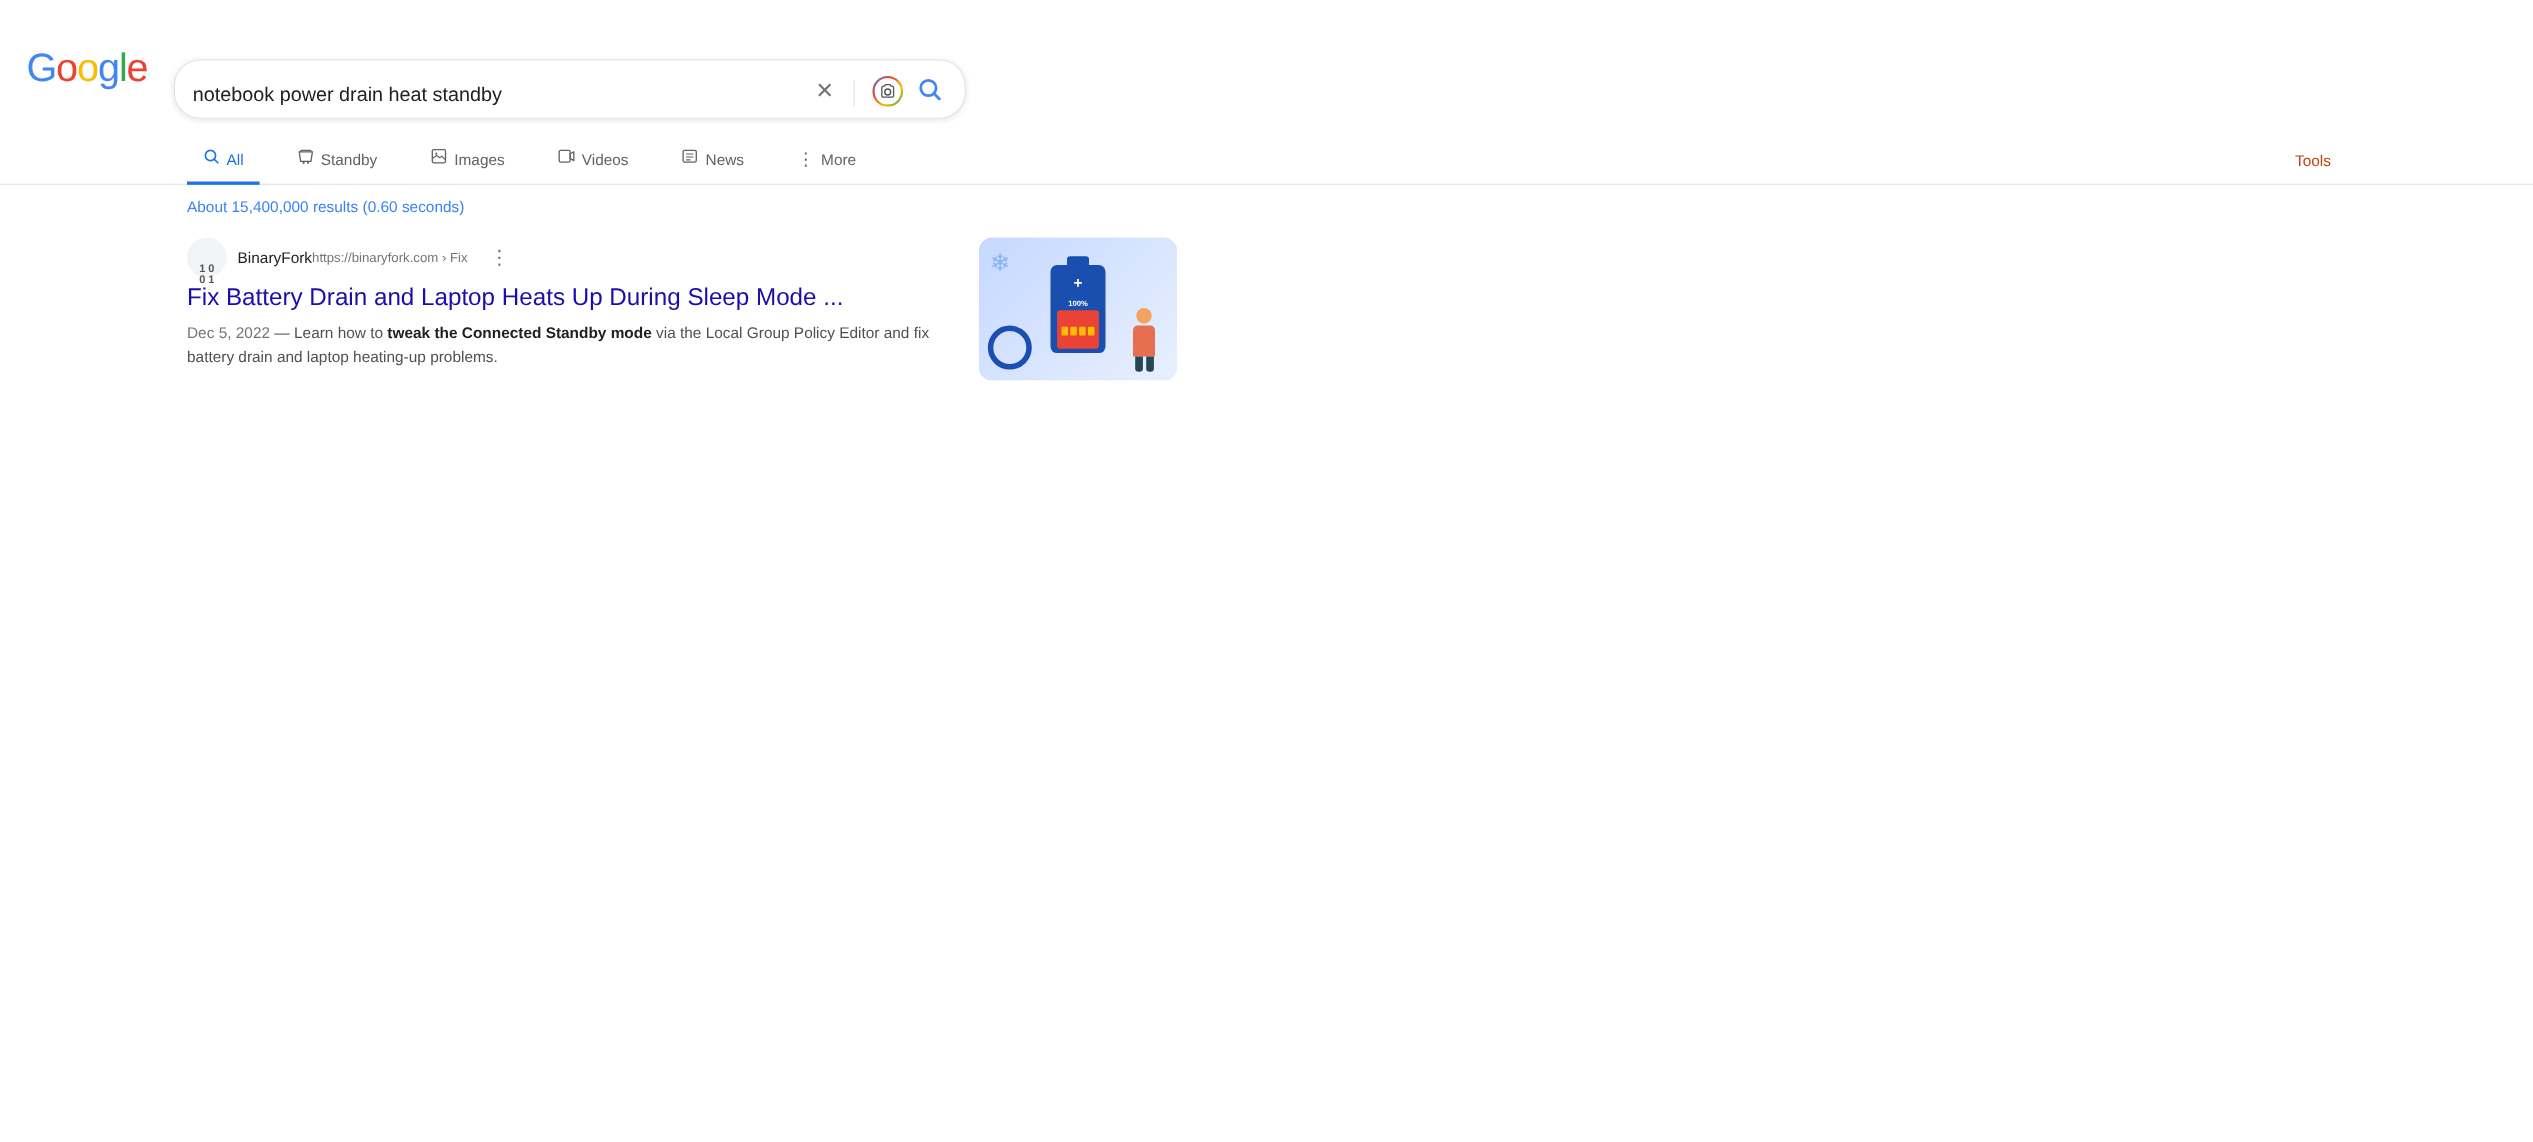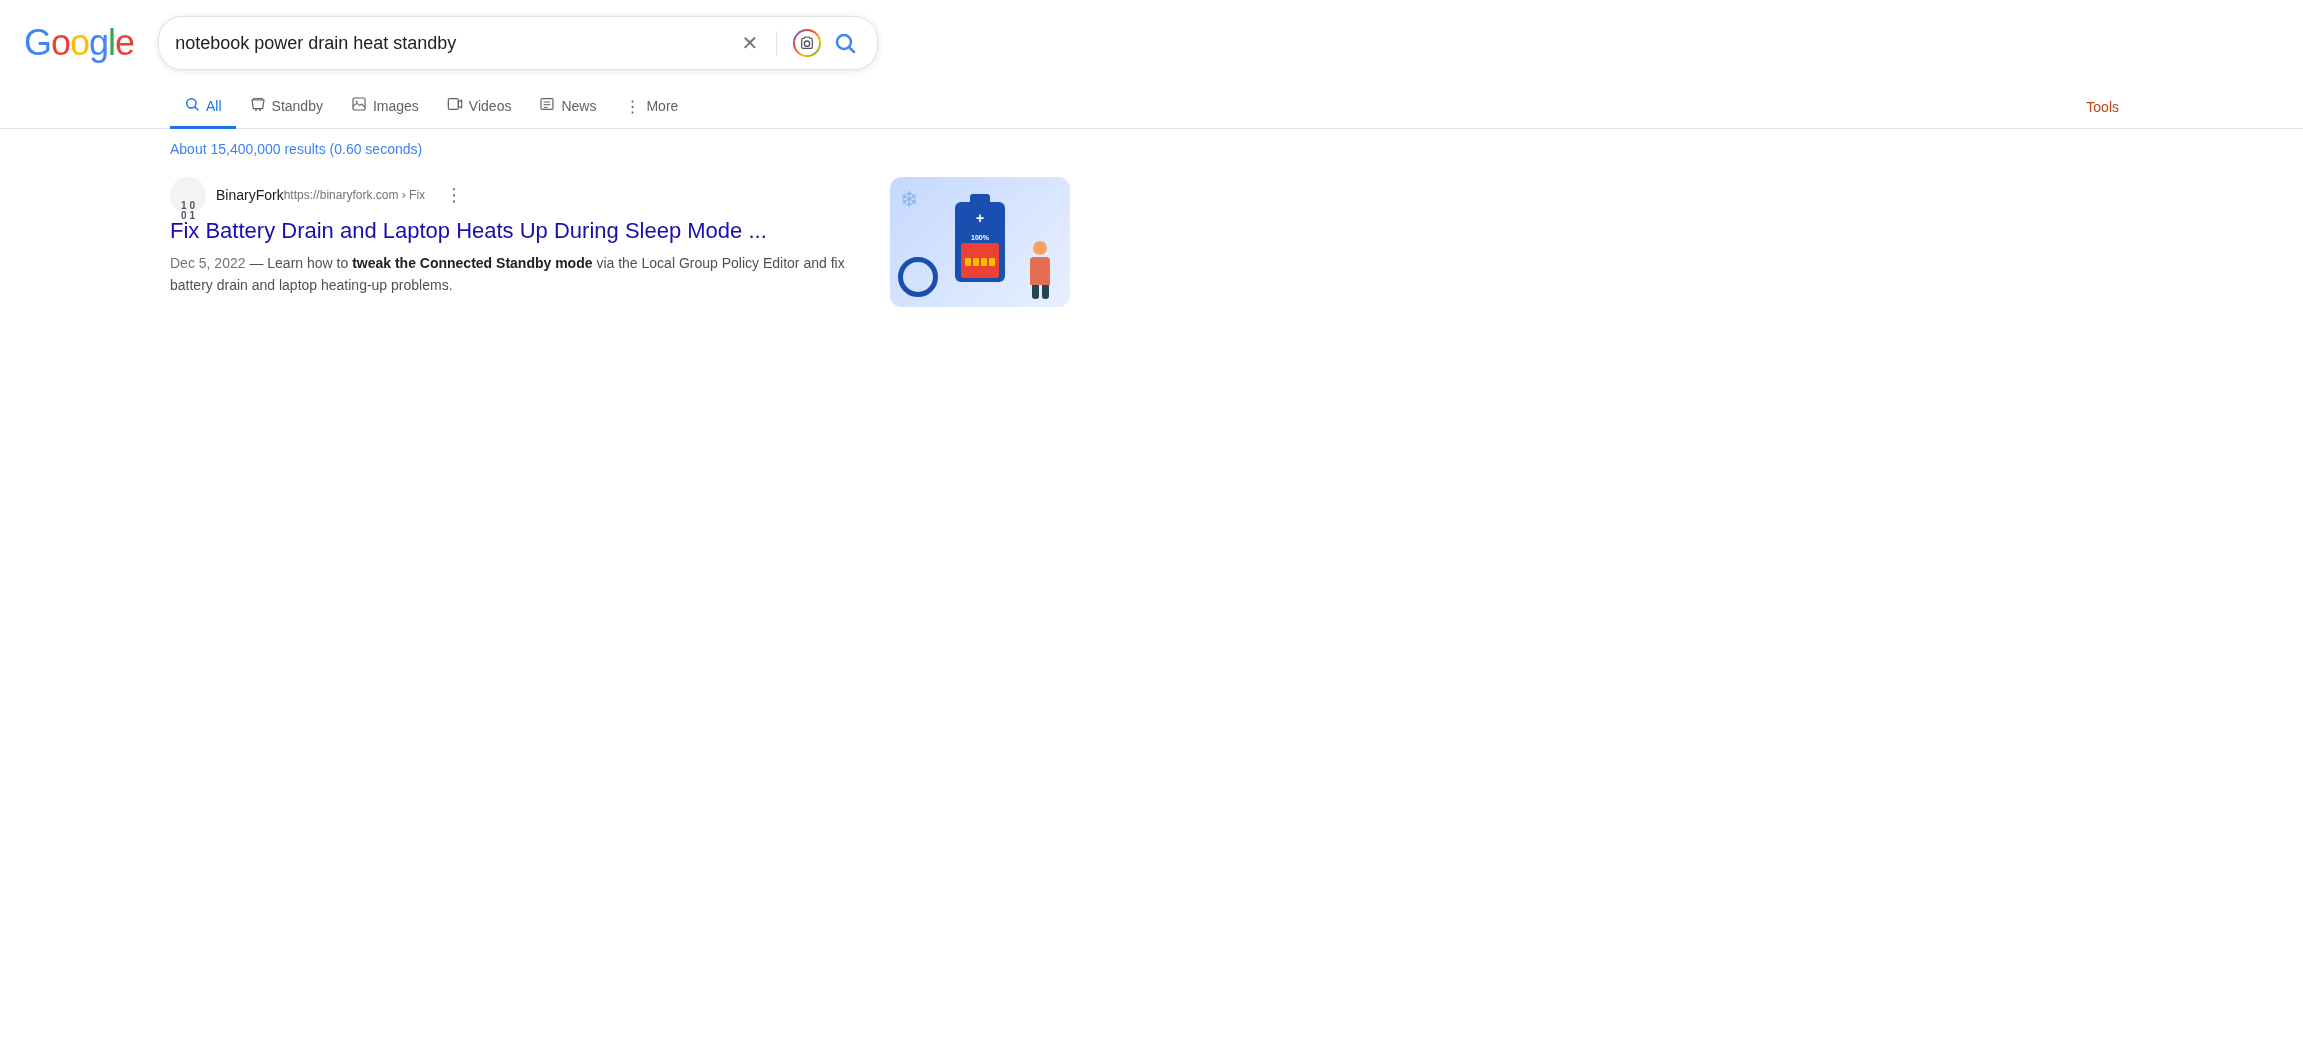--- a/index.html
+++ b/index.html
@@ -36,26 +36,27 @@
     .logo-o1 { color: #EA4335; }
     .logo-o2 { color: #FBBC05; }
     .logo-g { color: #4285F4; }
     .logo-l { color: #34A853; }
     .logo-e { color: #EA4335; }
 
     .search-bar-wrapper {
       flex: 1;
       max-width: 720px;
       display: flex;
-      align-items: center;
+      align-items: flex-end;
       border: 1px solid #dfe1e5;
       border-radius: 24px;
       padding: 10px 16px;
       box-shadow: 0 1px 6px rgba(32,33,36,0.12);
       gap: 8px;
+      margin-top: 38px;
     }
 
     .search-input {
       flex: 1;
       border: none;
       outline: none;
       font-size: 18px;
       color: #202124;
       background: transparent;
     }
@@ -100,21 +101,21 @@
       align-items: center;
       justify-content: center;
       cursor: pointer;
     }
 
     
     .nav-tabs {
       display: flex;
       align-items: center;
       padding: 8px 170px 0 170px;
-      gap: 0;
+      gap: 20px;
       border-bottom: 1px solid #e0e0e0;
       margin-top: 8px;
     }
 
     .nav-tab {
       display: flex;
       align-items: center;
       gap: 6px;
       padding: 10px 14px;
       font-size: 14px;

